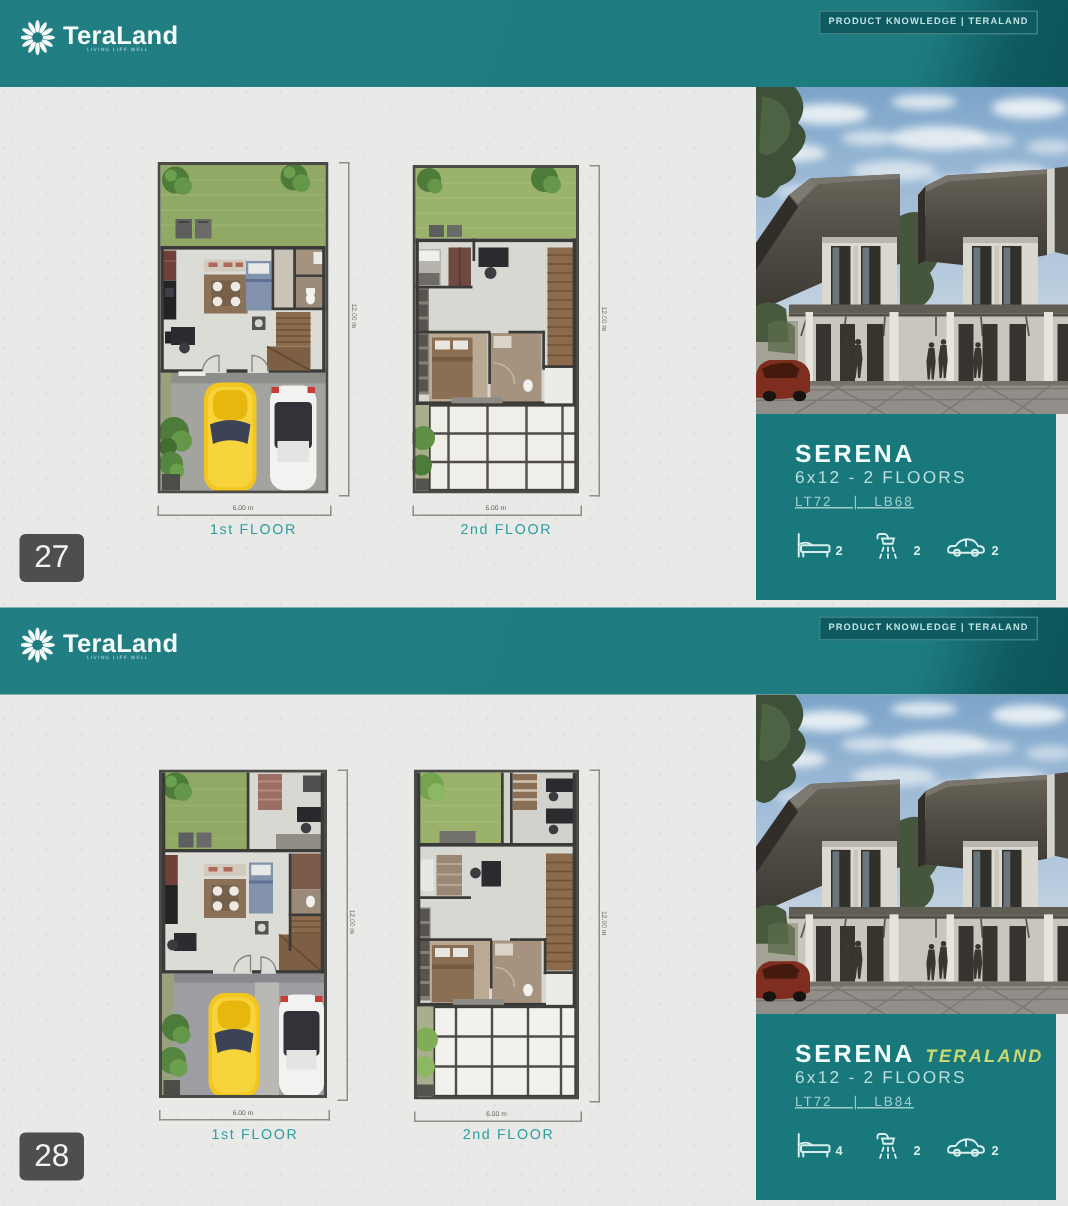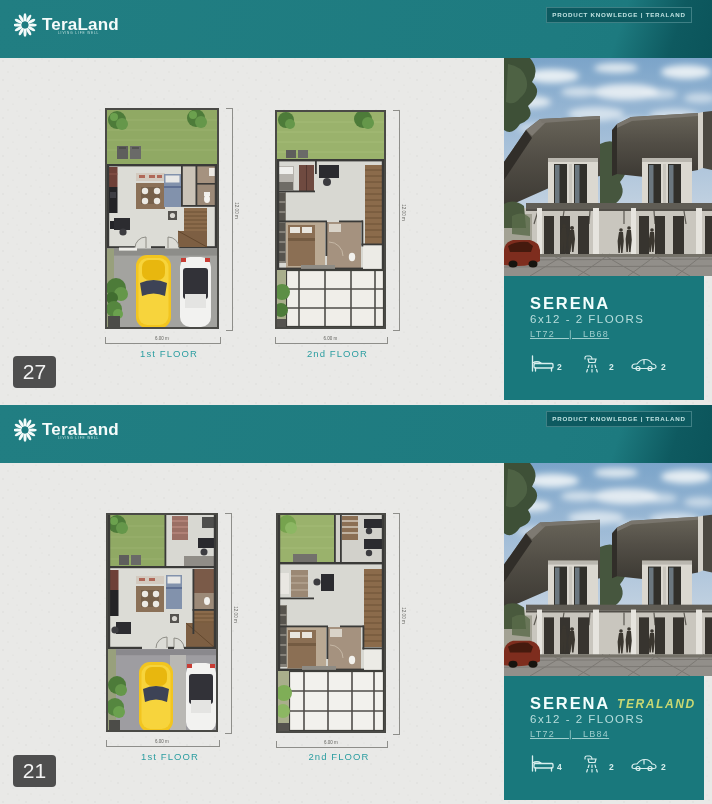--- a/index.html
+++ b/index.html
@@ -1138,13 +1138,13 @@
 
 <div class="abs" style="left:225px;top:513px;width:6px;height:219px;border-right:1px solid #8e8e8a;border-top:1px solid #8e8e8a;border-bottom:1px solid #8e8e8a;"></div>
 <div class="abs" style="left:227px;top:612px;font-size:4.5px;color:#62625e;transform:rotate(90deg);">12.00 m</div>
 
 <div class="abs" style="left:276px;top:741px;width:110px;height:6px;border-bottom:1px solid #8e8e8a;border-left:1px solid #8e8e8a;border-right:1px solid #8e8e8a;"></div>
 <div class="abs" style="left:276px;top:740px;width:110px;text-align:center;font-size:4.5px;color:#62625e;">6.00 m</div>
 
 <div class="abs" style="left:393px;top:513px;width:6px;height:220px;border-right:1px solid #8e8e8a;border-top:1px solid #8e8e8a;border-bottom:1px solid #8e8e8a;"></div>
 <div class="abs" style="left:395px;top:613px;font-size:4.5px;color:#62625e;transform:rotate(90deg);">12.00 m</div>
 
-<div class="abs pagenum" style="top:755px;">21</div>
+<div class="abs pagenum" style="top:755px;">28</div>
 
 </body></html>

